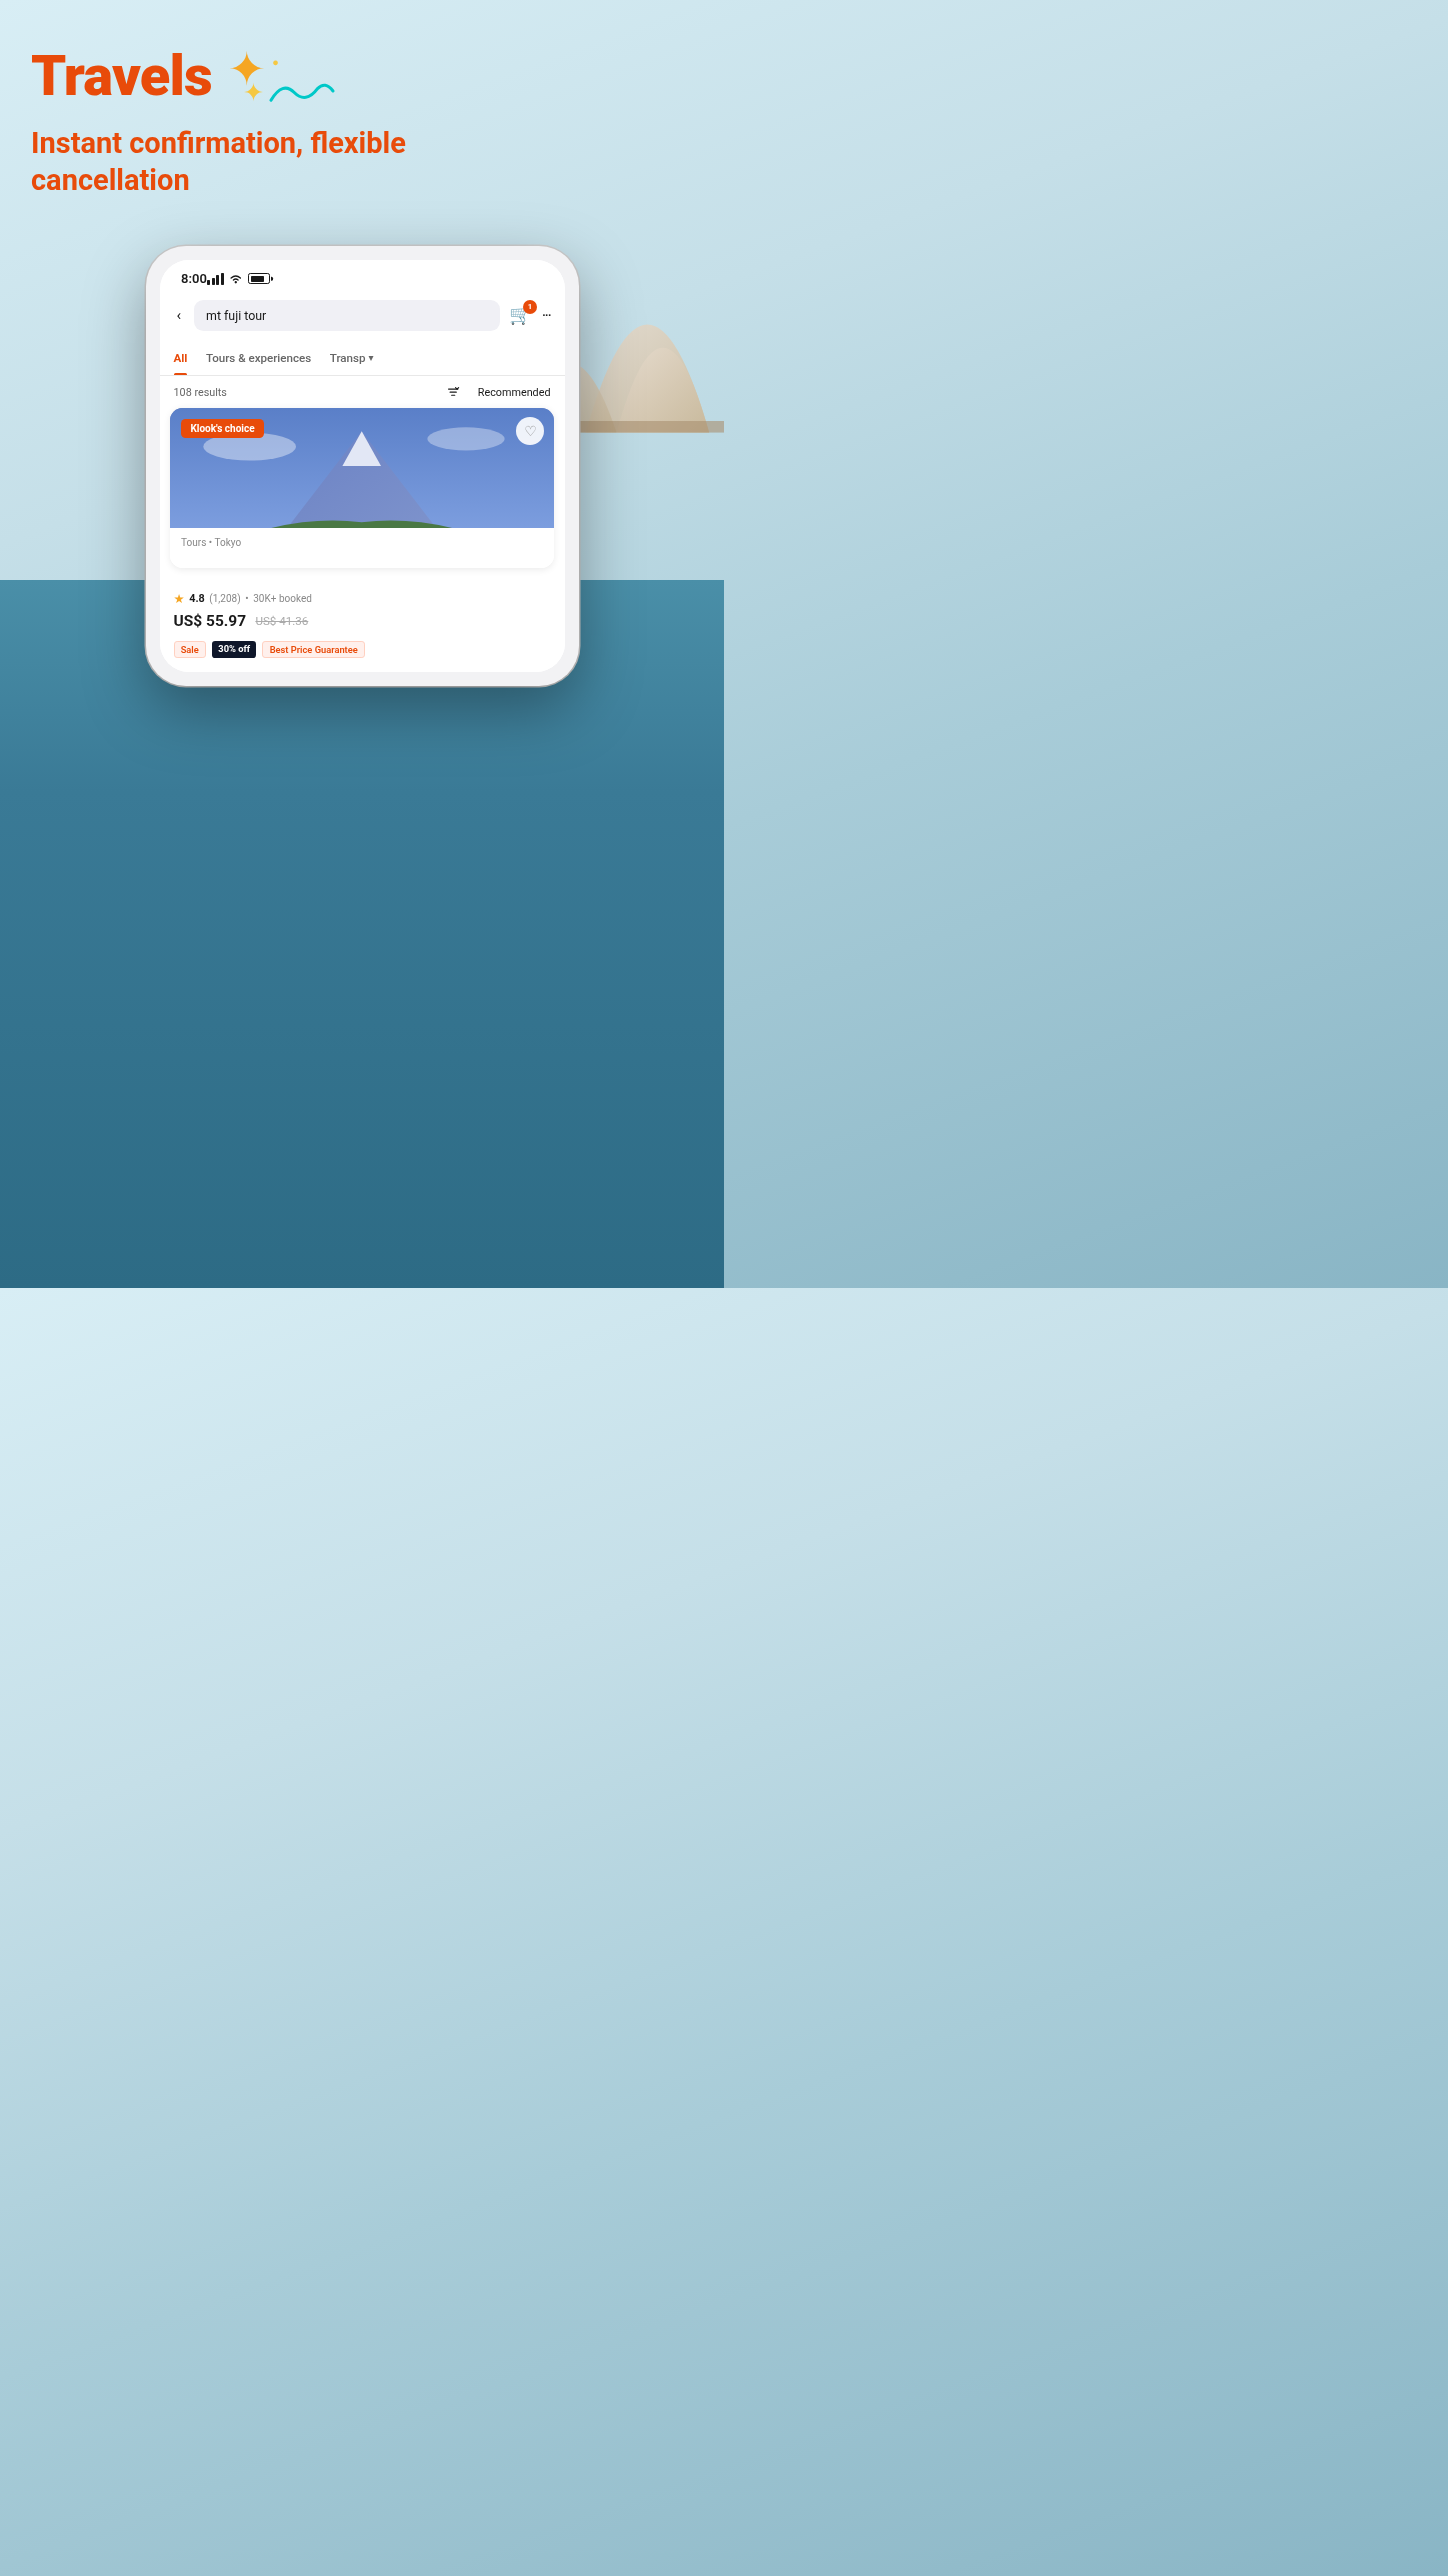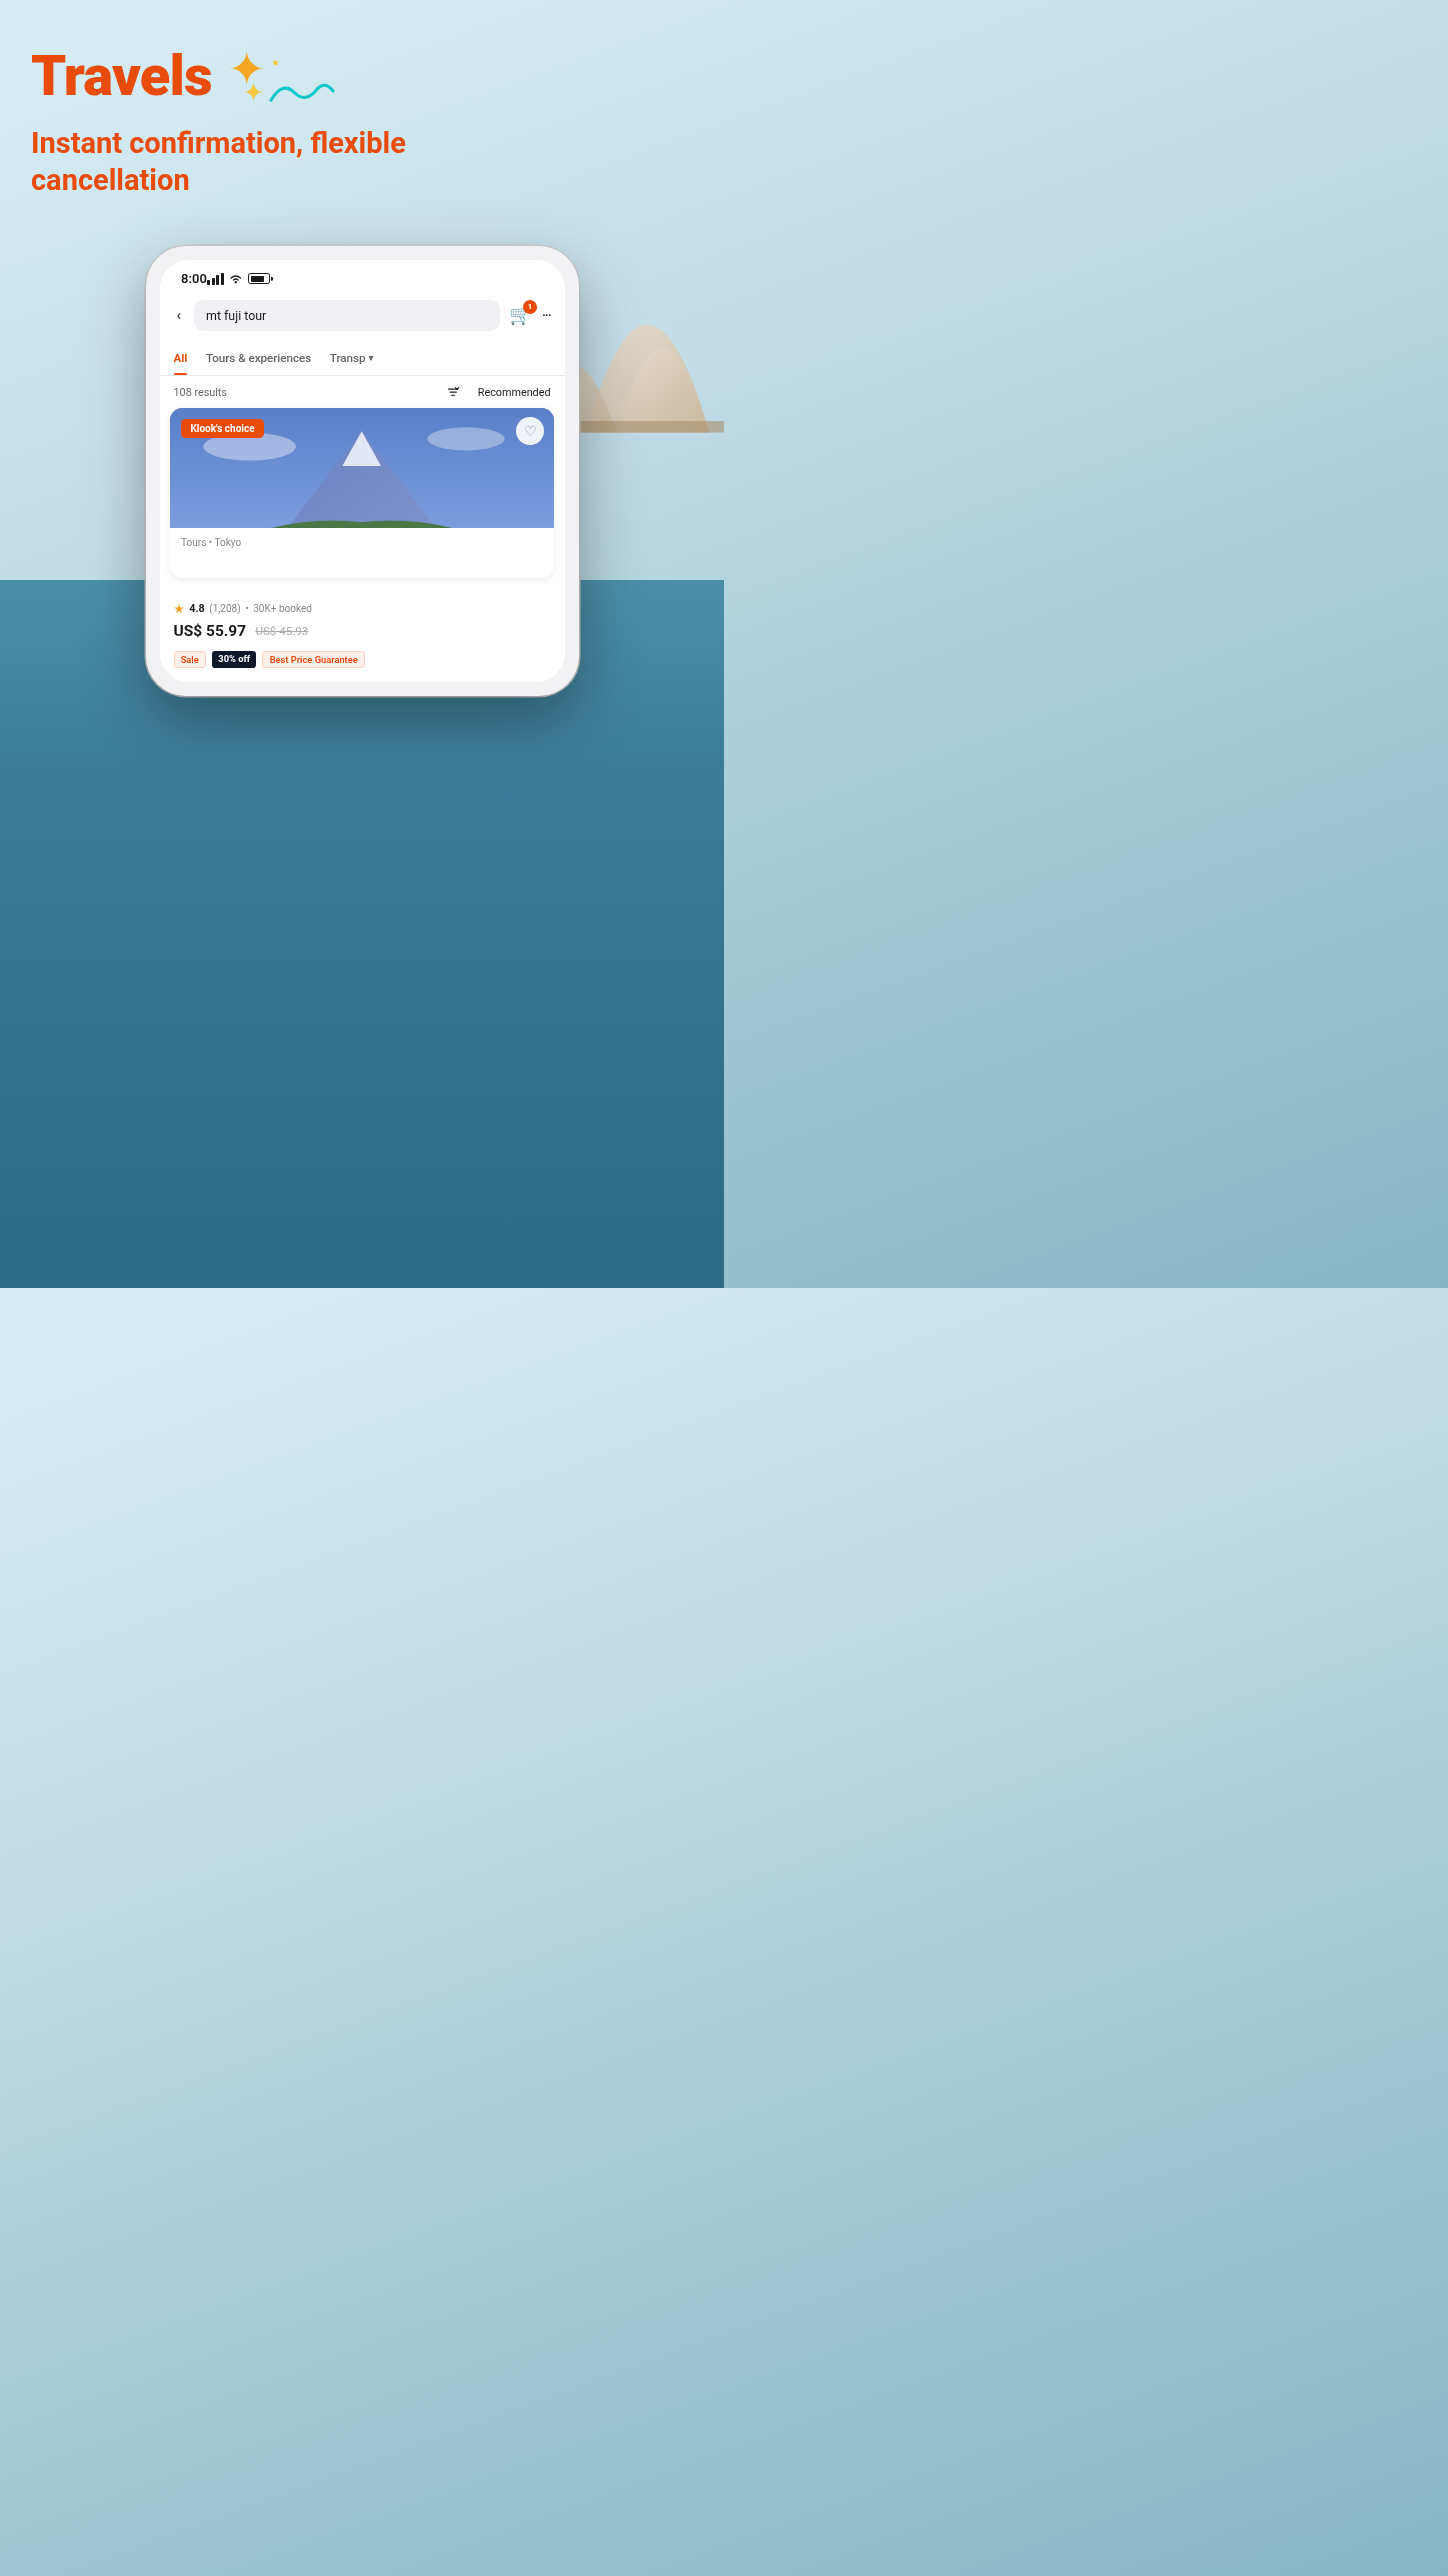--- a/index.html
+++ b/index.html
@@ -323,21 +323,21 @@
     }
 
     .card-body {
       padding: 9.3px 10.8px;
       background: #fff;
     }
 
     .card-category {
       font-size: 10px;
       color: #888;
-      margin-bottom: 20px;
+      margin-bottom: 10px;
     }
 
     
     .feature-pills-strip {
       position: relative;
       z-index: 10;
       margin: 0 15.5px;
       background: rgba(255,255,255,0.95);
       border-radius: 39px;
       padding: 15.5px 23px;
@@ -616,21 +616,21 @@
           <div class="rating-row">
             <span class="star-icon">★</span>
             <span class="rating-value">4.8</span>
             <span class="rating-count">(1,208)</span>
             <span class="booked-count">•</span>
             <span class="booked-count">30K+ booked</span>
           </div>
 
           <div class="price-row">
             <span class="current-price">US$ 55.97</span>
-            <span class="original-price">US$ 45.93</span>
+            <span class="original-price">US$ 41.36</span>
           </div>
 
           <div class="badges-row">
             <span class="badge-sale">Sale</span>
             <span class="badge-discount">30% off</span>
             <span class="badge-price-guarantee">Best Price Guarantee</span>
           </div>
 
         </div>
       </div>

